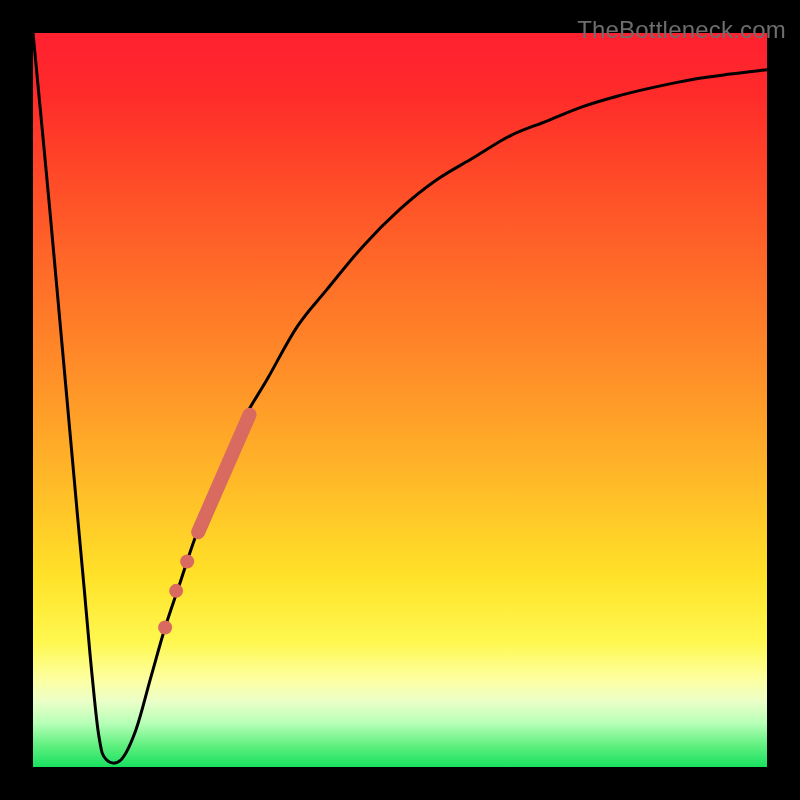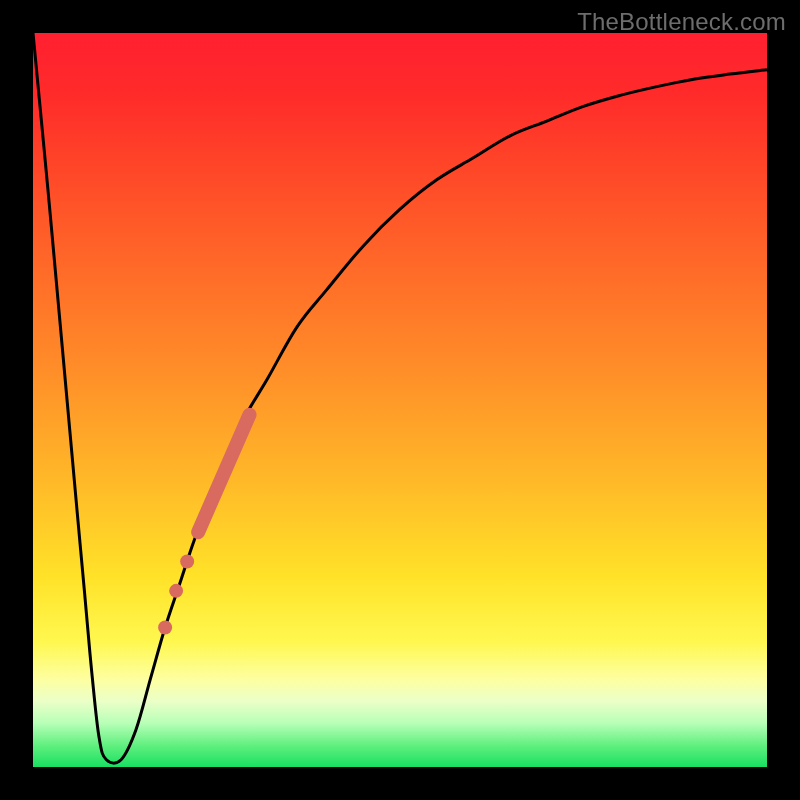--- a/index.html
+++ b/index.html
@@ -33,21 +33,21 @@
       #fff850 83%,
       #fdffa0 88%,
       #ecffc8 91%,
       #b8ffb8 94%,
       #62f080 97%,
       #18e060 100%
     );
   }
   .watermark {
     position: absolute;
-    top: 8px;
+    top: 16px;
     right: 14px;
     font-family: Arial, Helvetica, sans-serif;
     font-size: 24px;
     font-weight: 400;
     color: #6d6d6d;
     letter-spacing: 0.2px;
     pointer-events: none;
   }
   svg.curve {
     position: absolute;

